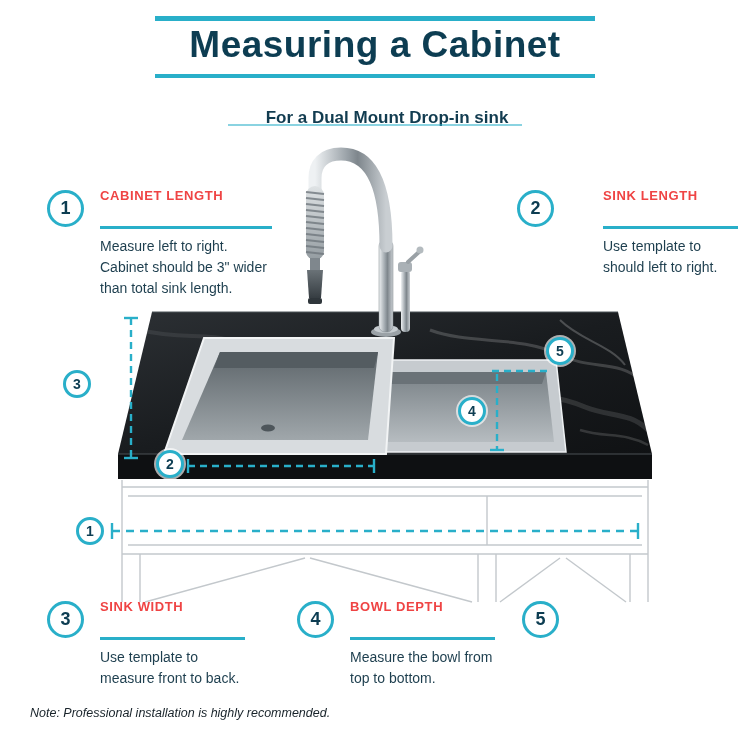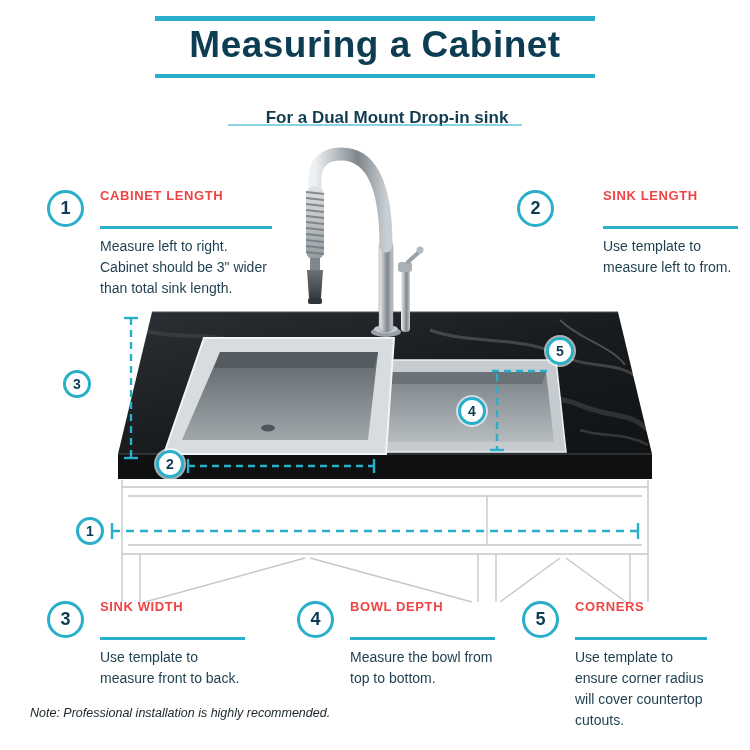--- a/index.html
+++ b/index.html
@@ -193,33 +193,29 @@
   <div class="num-circle big-circle" style="left:47px;top:601px;">3</div>
   <div class="num-circle big-circle" style="left:297px;top:601px;">4</div>
   <div class="num-circle big-circle" style="left:522px;top:601px;">5</div>
 
   <div class="callout" style="left:100px;top:188px;width:172px;">
     <div class="callout-title">CABINET LENGTH</div>
     <div class="callout-body">Measure left to right. Cabinet should be 3" wider than total sink length.</div>
   </div>
   <div class="callout" style="left:575px;top:188px;width:135px;margin-left:28px;">
     <div class="callout-title">SINK LENGTH</div>
-    <div class="callout-body">Use template to measure left to from.</div>
+    <div class="callout-body">Use template to should left to right.</div>
   </div>
   <div class="callout" style="left:350px;top:599px;width:145px;">
     <div class="callout-title">BOWL DEPTH</div>
     <div class="callout-body">Measure the bowl from top to bottom.</div>
   </div>
   <div class="callout" style="left:100px;top:599px;width:145px;">
     <div class="callout-title">SINK WIDTH</div>
     <div class="callout-body">Use template to measure front to back.</div>
-  </div>
-  <div class="callout" style="left:575px;top:599px;width:132px;">
-    <div class="callout-title">CORNERS</div>
-    <div class="callout-body">Use template to ensure corner radius will cover countertop cutouts.</div>
   </div>
 
   <div class="num-circle small-circle" style="left:76px;top:517px;">1</div>
   <div class="num-circle small-circle" style="left:156px;top:450px;">2</div>
   <div class="num-circle small-circle" style="left:63px;top:370px;">3</div>
   <div class="num-circle small-circle" style="left:458px;top:397px;">4</div>
   <div class="num-circle small-circle" style="left:546px;top:337px;">5</div>
 
   <div class="footer-note">Note: Professional installation is highly recommended.</div>
 </div>

